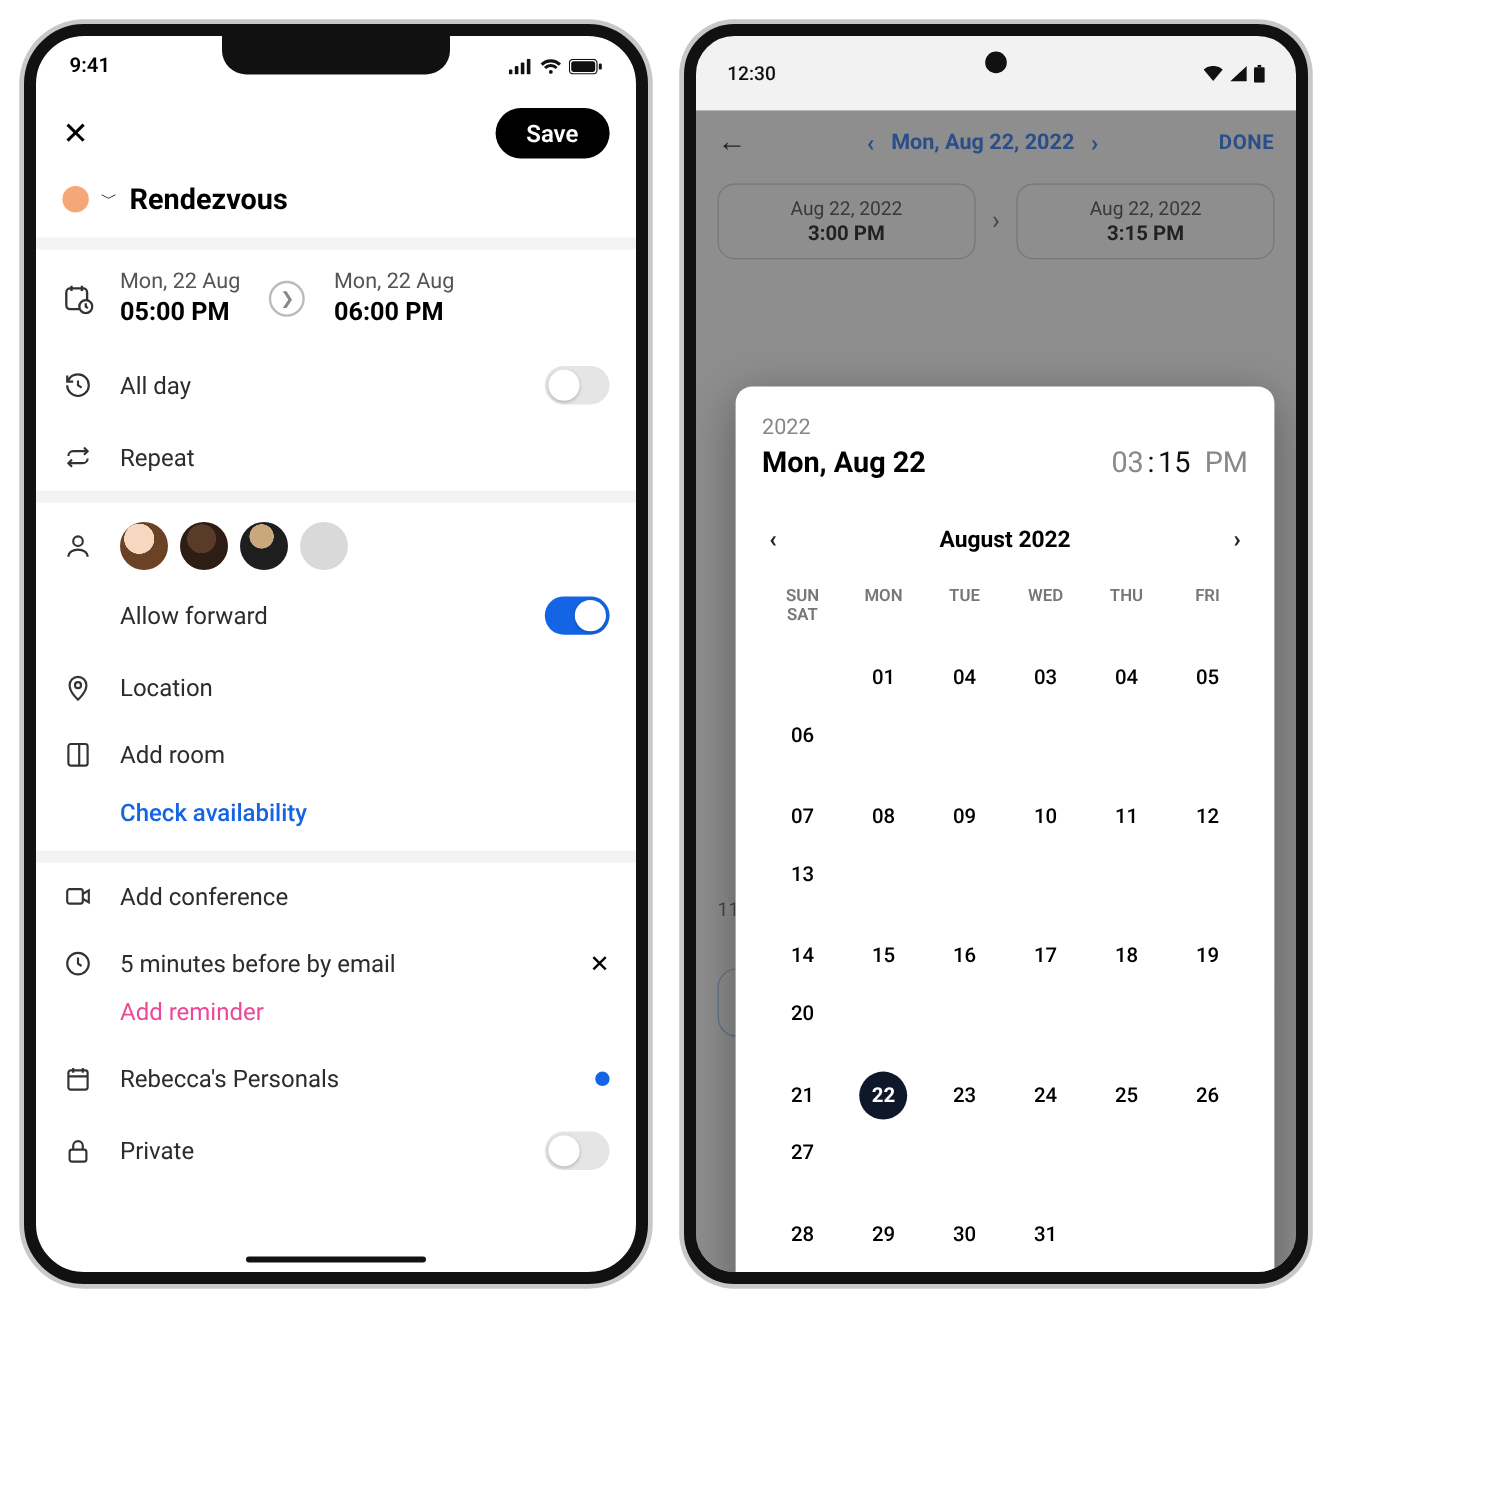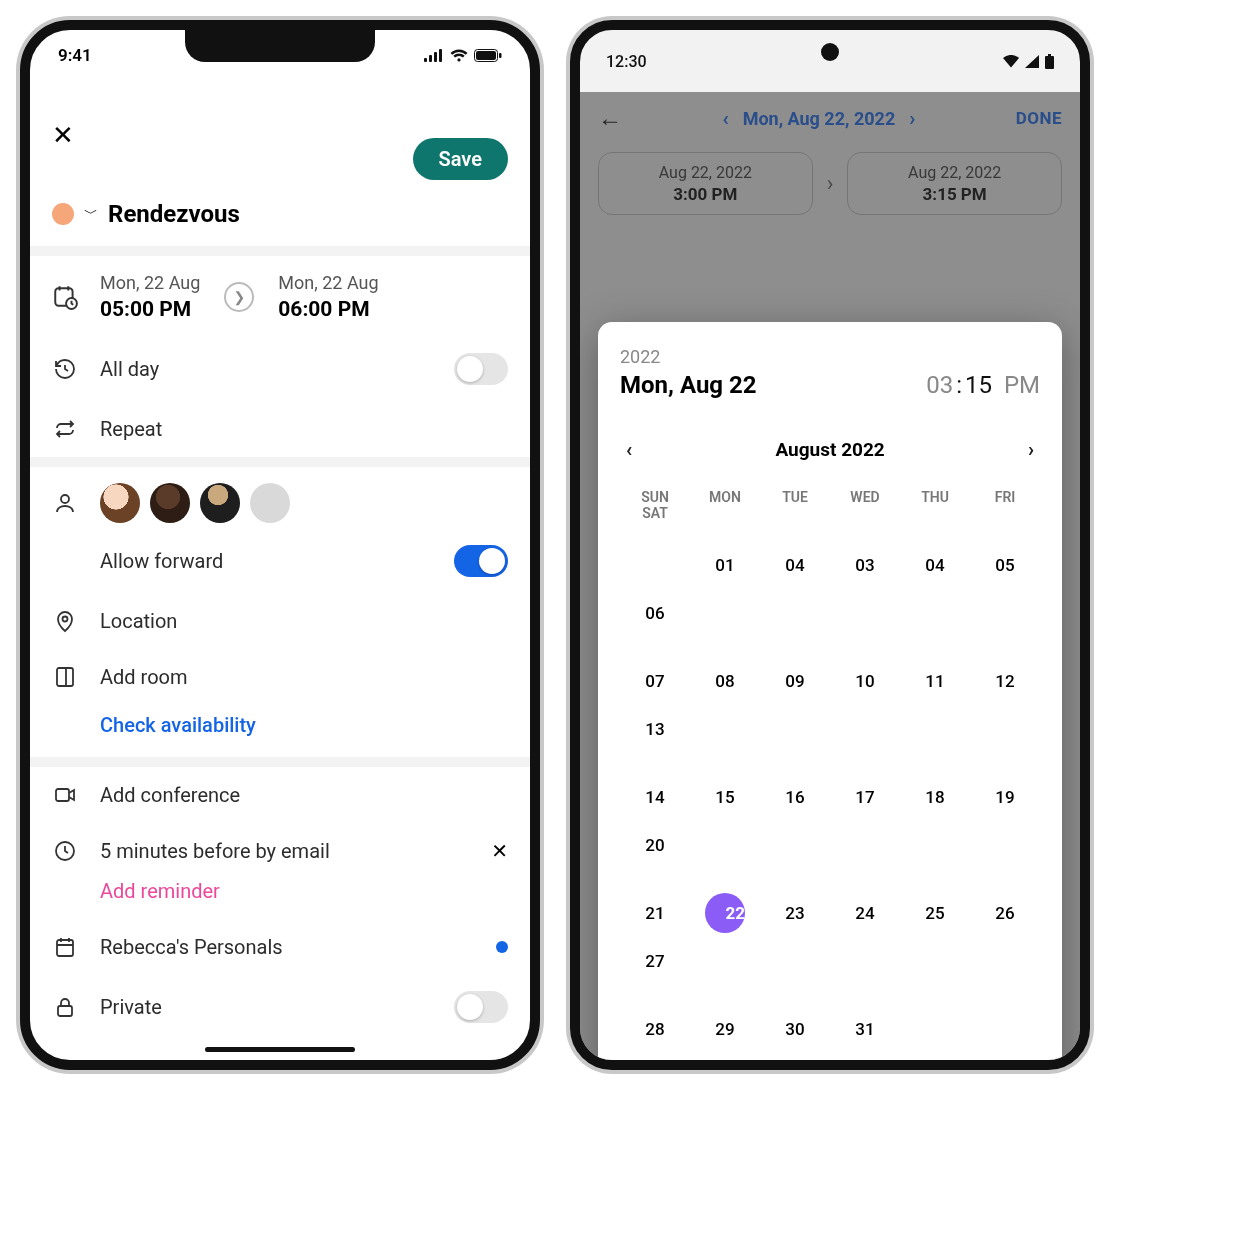--- a/index.html
+++ b/index.html
@@ -51,27 +51,26 @@
   .statusbar .right { display: flex; align-items: center; gap: 6px; }
   
   .ios-header {
     display: flex;
     justify-content: space-between;
     align-items: center;
     padding: 10px 22px 14px 22px;
   }
   .close-x { font-size: 26px; font-weight: 300; }
   .save-btn {
-    background: #0f766e;
+    background: #000000;
     color: #fff;
     border-radius: 22px;
     padding: 9px 26px;
     font-size: 20px;
     font-weight: 600;
-    margin-top: 48px;
   }
   .title-row {
     display: flex;
     align-items: center;
     padding: 6px 22px 18px 22px;
     gap: 10px;
   }
   .color-dot {
     width: 22px; height: 22px;
     border-radius: 50%;
@@ -165,21 +164,21 @@
   .android-nav {
     position:absolute; bottom:0; left:0; right:0;
     height: 44px; display:flex; align-items:center; justify-content:center;
     gap:120px; color:#666; font-size:18px;
   }
   .android-nav .pill-bar { width:110px; height:5px; border-radius:3px; background:#888; }
 
   
   .modal {
     position:absolute;
-    left: 18px; right: 18px; top: 230px;
+    left: 33px; right: 18px; top: 230px;
     background:#fff; border-radius:14px;
     box-shadow: 0 10px 40px rgba(0,0,0,.35);
     z-index: 20;
     padding: 24px 22px 14px 22px;
   }
   .modal .year { color:#888; font-size:18px; }
   .modal .topline { display:flex; justify-content:space-between; align-items:flex-end; margin-top:4px; }
   .modal .seldate { font-size:24px; font-weight:700; }
   .modal .seltime { font-size:24px; color:#888; display:flex; gap:3px; }
   .modal .seltime .dark { color:#111; }
@@ -193,21 +192,21 @@
     display:grid; grid-template-columns: repeat(6,1fr);
     text-align:center;
   }
   .dow-row { margin-top: 28px; color:#777; font-size:14px; font-weight:600; }
   .cal-row { margin-top: 20px; }
   .cal-cell {
     width: 40px; height: 40px; line-height:40px;
     margin: 4px auto;
     font-size:17px; font-weight:500; border-radius:50%;
   }
-  .cal-cell.sel { background:#8b5cf6; color:#fff; font-weight:700;text-align:right; }
+  .cal-cell.sel { background:#0f172a; color:#fff; font-weight:700; }
   .modal-actions { display:flex; justify-content:flex-end; gap:34px; margin-top: 100px; }
   .modal-actions .btn { font-weight:700; font-size:17px; letter-spacing:.5px; }
   .modal-actions .cancel { color:#888; }
   .modal-actions .ok { color:#1464e6; }
 
   svg { display:block; }
 </style>
 </head>
 <body>
 

